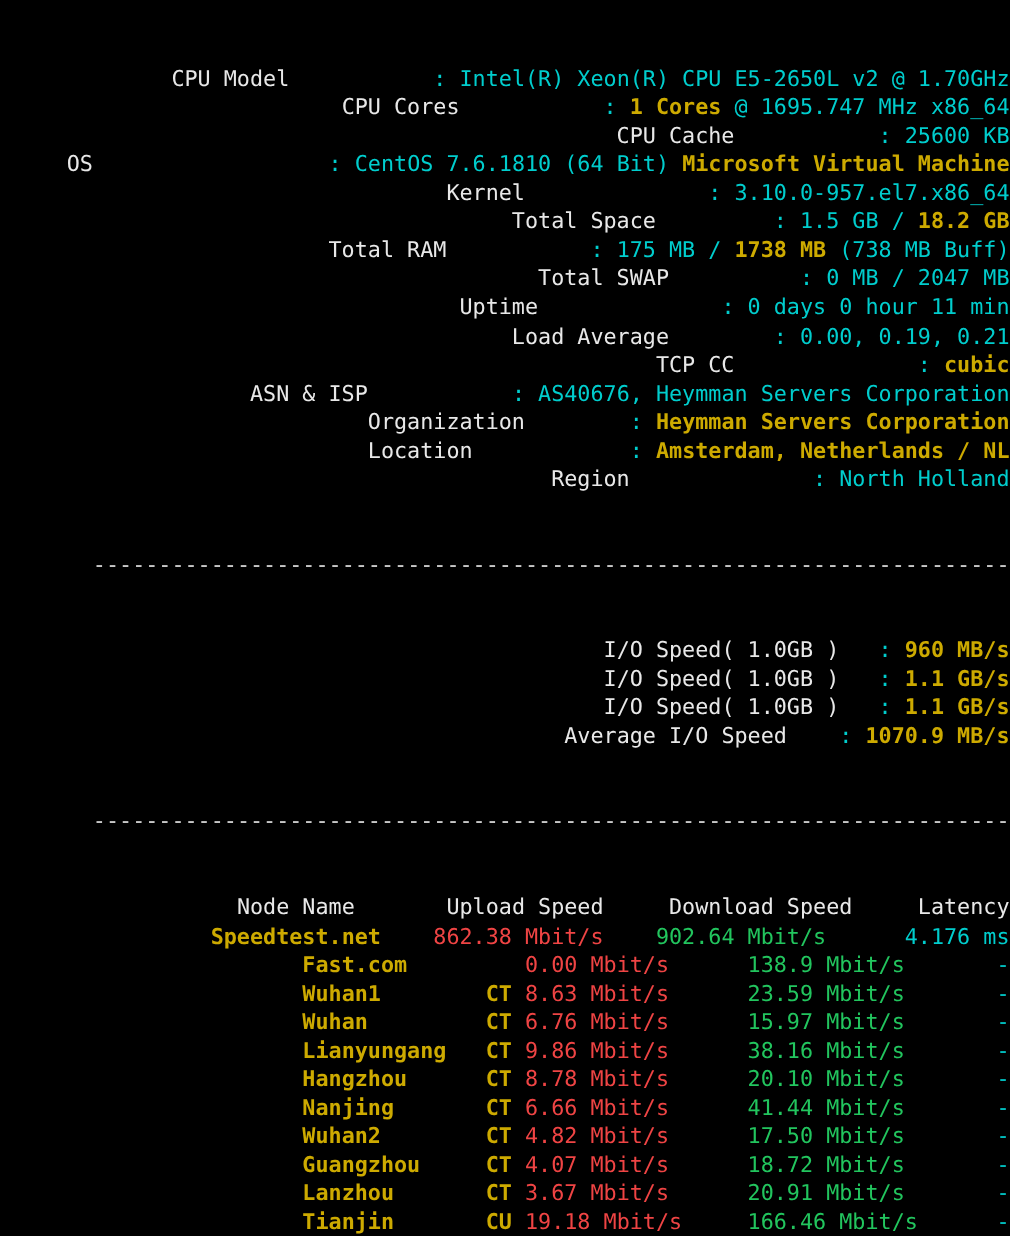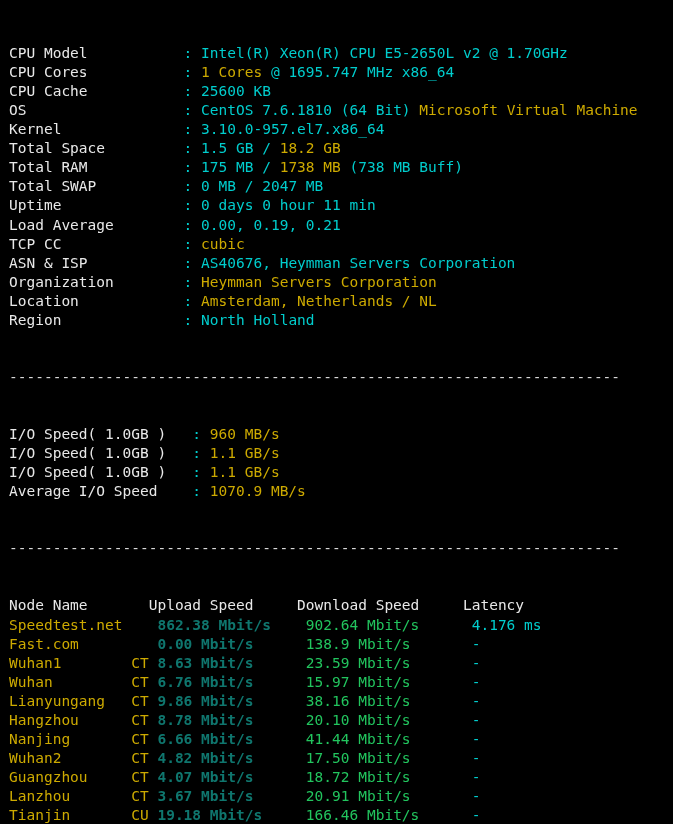--- a/index.html
+++ b/index.html
@@ -17,25 +17,26 @@
     color: #ffffff;
     -webkit-font-smoothing: none;
   }
   .term {
     padding: 6px 0 0 9px;
     white-space: pre;
   }
   .line {
     height: 19.05px;
     white-space: pre;
+    text-align: right;
   }
   .cyan   { color: #00cdcd; }
-  .yellow { color: #cdaa00; }
+  .yellow { color: #cdaa00; font-weight: bold; }
   .white  { color: #e8e8e8; }
-  .green  { color: #0f766e; font-weight: bold; }
+  .green  { color: #ef4444; }
   .red    { color: #22c55e; }
   .sep {
     color: #d8d8d8;
     letter-spacing: 0;
   }
   .lbl { display: inline-block; }
 </style>
 </head>
 <body>
 

